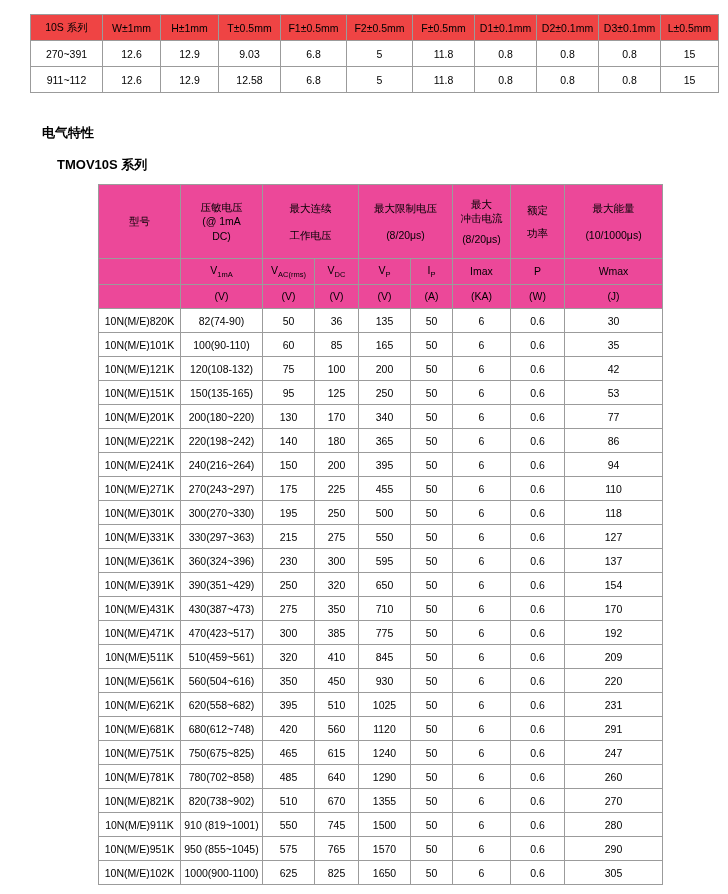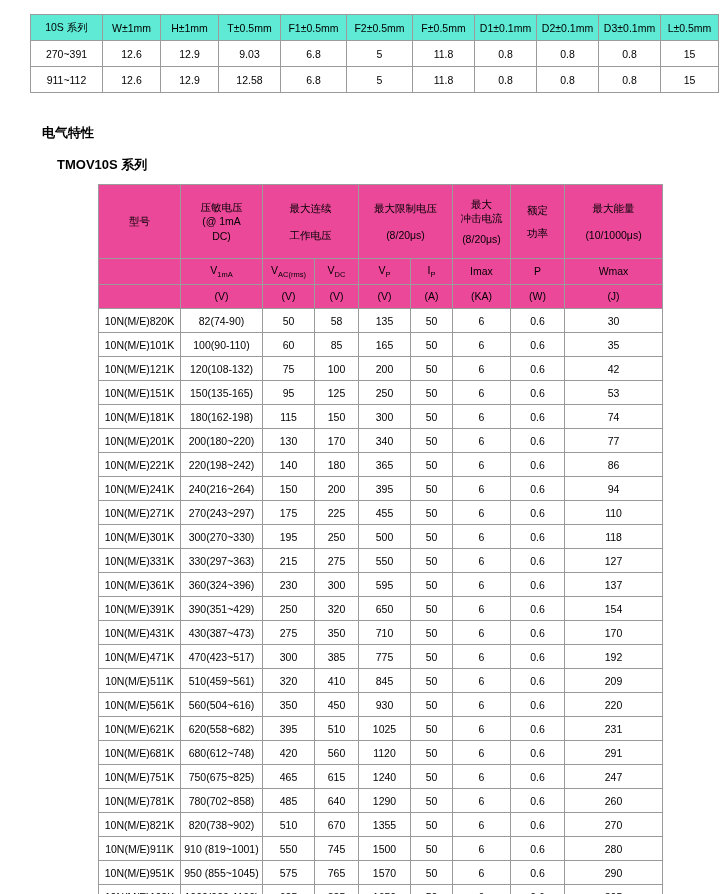--- a/index.html
+++ b/index.html
@@ -36,21 +36,21 @@
   table.dim td, table.dim th {
     border: 1px solid #9b9b9b;
     font-size: 10.5px;
     text-align: center;
     vertical-align: middle;
     height: 25px;
     padding: 0 2px;
     font-weight: normal;
   }
   table.dim thead td {
-    background: #5eead4;
+    background: #ef4444;
   }
 
   
   .heading1 {
     position: absolute;
     left: 42px;
     top: 124px;
     font-size: 13px;
     font-weight: bold;
   }
@@ -252,21 +252,21 @@
           <td class="hdr">(A)</td>
           <td class="hdr">(KA)</td>
           <td class="hdr">(W)</td>
           <td class="hdr">(J)</td>
         </tr>
 
         <tr>
           <td class="model-cell">10N(M/E)820K</td>
           <td class="vrange">82(74-90)</td>
           <td>50</td>
-          <td>58</td>
+          <td>36</td>
           <td>135</td>
           <td>50</td>
           <td>6</td>
           <td>0.6</td>
           <td>30</td>
         </tr>
         <tr>
           <td class="model-cell">10N(M/E)101K</td>
           <td class="vrange">100(90-110)</td>
           <td>60</td>
@@ -293,31 +293,20 @@
           <td class="vrange">150(135-165)</td>
           <td>95</td>
           <td>125</td>
           <td>250</td>
           <td>50</td>
           <td>6</td>
           <td>0.6</td>
           <td>53</td>
         </tr>
         <tr>
-          <td class="model-cell">10N(M/E)181K</td>
-          <td class="vrange">180(162-198)</td>
-          <td>115</td>
-          <td>150</td>
-          <td>300</td>
-          <td>50</td>
-          <td>6</td>
-          <td>0.6</td>
-          <td>74</td>
-        </tr>
-        <tr>
           <td class="model-cell">10N(M/E)201K</td>
           <td class="vrange">200(180~220)</td>
           <td>130</td>
           <td>170</td>
           <td>340</td>
           <td>50</td>
           <td>6</td>
           <td>0.6</td>
           <td>77</td>
         </tr>

